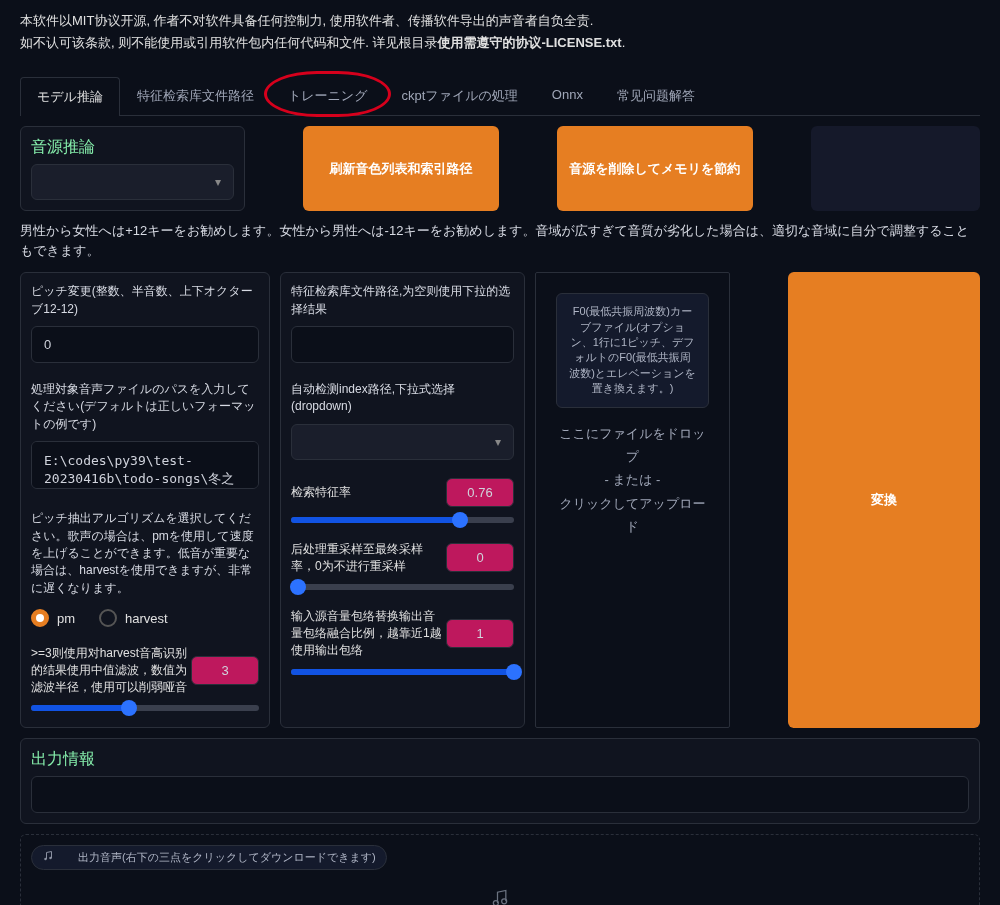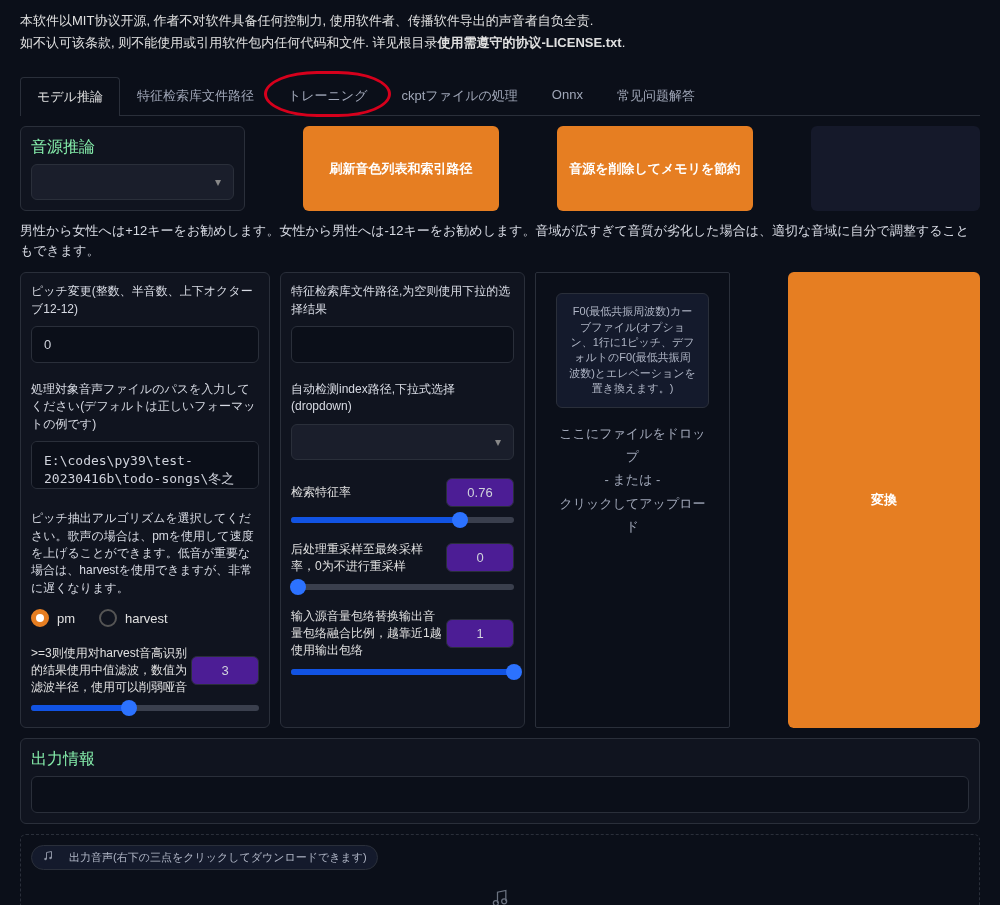--- a/index.html
+++ b/index.html
@@ -102,21 +102,21 @@
   .radio-dot {
     width: 18px; height: 18px; border-radius: 50%;
     border: 2px solid #555; display: inline-flex; align-items: center; justify-content: center;
   }
   .radio.checked .radio-dot { border-color: #e67e22; background:#e67e22; }
   .radio.checked .radio-dot::after { content:""; width:8px; height:8px; border-radius:50%; background:#fff; }
   .field-block { margin-bottom: 18px; }
   .slider-row { display:flex; align-items:center; gap:3px; }
   .slider-label { flex: 1; font-size: 12px; line-height: 1.4; }
   .num-box {
-    background:#4c1d95; border:1px solid #2a2f3a; border-radius:6px;
+    background:#be185d; border:1px solid #2a2f3a; border-radius:6px;
     width:68px; text-align:center; padding:6px 4px; color:#d0d3dc; font-size:13px;
   }
   .slider-track {
     position: relative; height: 6px; border-radius: 3px;
     background: #3a3f4d; margin-top: 10px;
   }
   .slider-fill {
     position:absolute; left:0; top:0; bottom:0; border-radius:3px;
     background:#1153e3;
   }
@@ -130,21 +130,21 @@
   }
   .dz-caption {
     background:#141a2c; border:1px solid #2a2f3a; border-radius:6px;
     padding:10px 12px; font-size:11px; color:#b0b6c6; margin-bottom:14px; line-height:1.4;
   }
   .dz-main { line-height:1.8; }
   .output-audio {
     border:1px dashed #2a2f3a; border-radius:6px; padding:10px;
   }
   .oa-label {
-    display:inline-flex; align-items:flex-start; gap:15px;
+    display:inline-flex; align-items:flex-start; gap:24px;
     background:#141a2c; border:1px solid #2a2f3a; border-radius:14px;
     padding:4px 10px; font-size:11px; color:#b0b6c6;
   }
   .oa-body { height:56px; display:flex; align-items:center; justify-content:center; color:#6b7280; font-size:18px; }
   .oa-body svg { width:20px; height:20px; stroke:#6b7280; fill:none; stroke-width:1.5; }
 </style>
 </head>
 <body>
 
 <div class="license-text">

